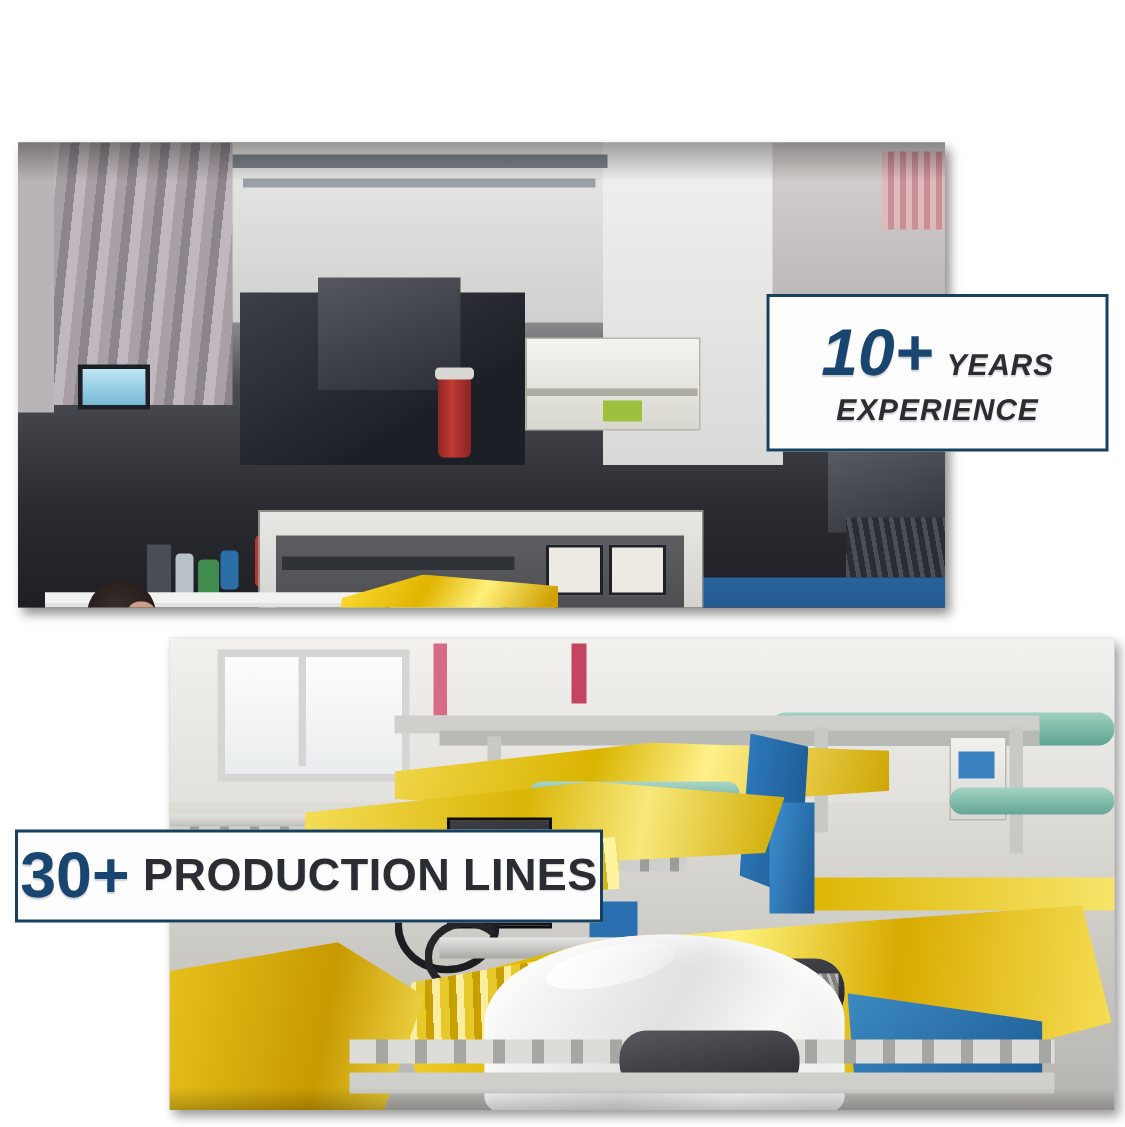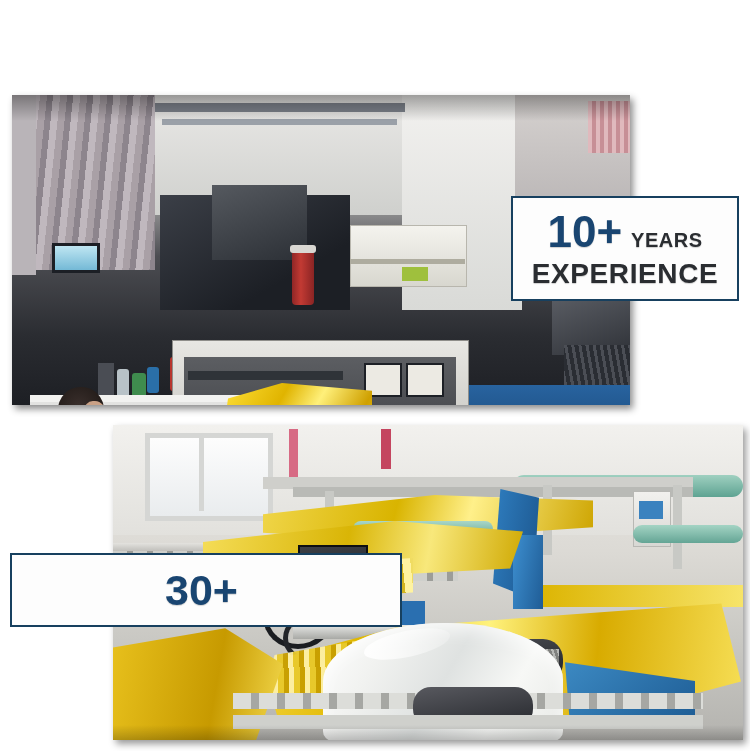--- a/index.html
+++ b/index.html
@@ -45,35 +45,35 @@
   .scene{position:absolute;inset:0;}
   .l{position:absolute;}
 
   
   .badge{
     position:absolute;background:#fdfdfd;
     border:2px solid #17405f;
     box-sizing:border-box;
     display:flex;flex-direction:column;align-items:center;justify-content:center;
   }
-  .badge-years{left:511px;top:196px;width:228px;height:105px;}
-  .badge-lines{left:10px;top:553px;width:392px;height:74px;
+  .badge-years{left:511px;top:196px;width:228px;height:105px;font-style:italic;}
+  .badge-lines{left:10px;top:553px;width:392px;height:62px;
     flex-direction:row;align-items:center;justify-content:center;}
   .b-row{display:flex;align-items:baseline;justify-content:center;white-space:nowrap;}
   .num{
     color:#194571;font-weight:bold;line-height:1;
     text-shadow:0 1px 1px rgba(0,0,0,.18);
   }
   .lbl{
     color:#2a2d31;font-weight:bold;line-height:1;
     text-shadow:0 1px 1px rgba(0,0,0,.18);
   }
   .badge-years .num{font-size:44px;}
   .badge-years .lbl{font-size:20px;letter-spacing:.5px;}
-  .badge-years .l2{font-size:28px;letter-spacing:.6px;margin-top:6px;}
+  .badge-years .l2{font-size:20px;letter-spacing:.6px;margin-top:6px;}
   .badge-lines .num{font-size:43px;margin-right:9px;}
   .badge-lines .lbl{font-size:30px;letter-spacing:.3px;}
 
   
   .p1-bg{inset:0;background:
       linear-gradient(180deg,#d9d8d6 0%, #cfcdc9 26%, #8d8d8e 38%, #4c4d52 52%, #2a2c31 78%, #1d1f24 100%);}
   .p1-curtain{left:8px;top:0;width:135px;height:175px;
     background:repeating-linear-gradient(96deg,#a9a0a6 0 7px,#8d858d 7px 13px,#c0b8be 13px 20px);}
   .p1-curtain2{left:0;top:0;width:24px;height:180px;background:#b9b4b8;}
   .p1-wall{left:143px;top:0;width:360px;height:120px;
@@ -328,15 +328,16 @@
   <div class="badge badge-years">
     <div class="b-row">
       <span class="num">10+</span>
       <span class="lbl" style="margin-left:9px;">YEARS</span>
     </div>
     <div class="lbl l2">EXPERIENCE</div>
   </div>
 
   <div class="badge badge-lines">
     <span class="num">30+</span>
+    <span class="lbl">PRODUCTION LINES</span>
   </div>
 
 </div>
 
 </body></html>

